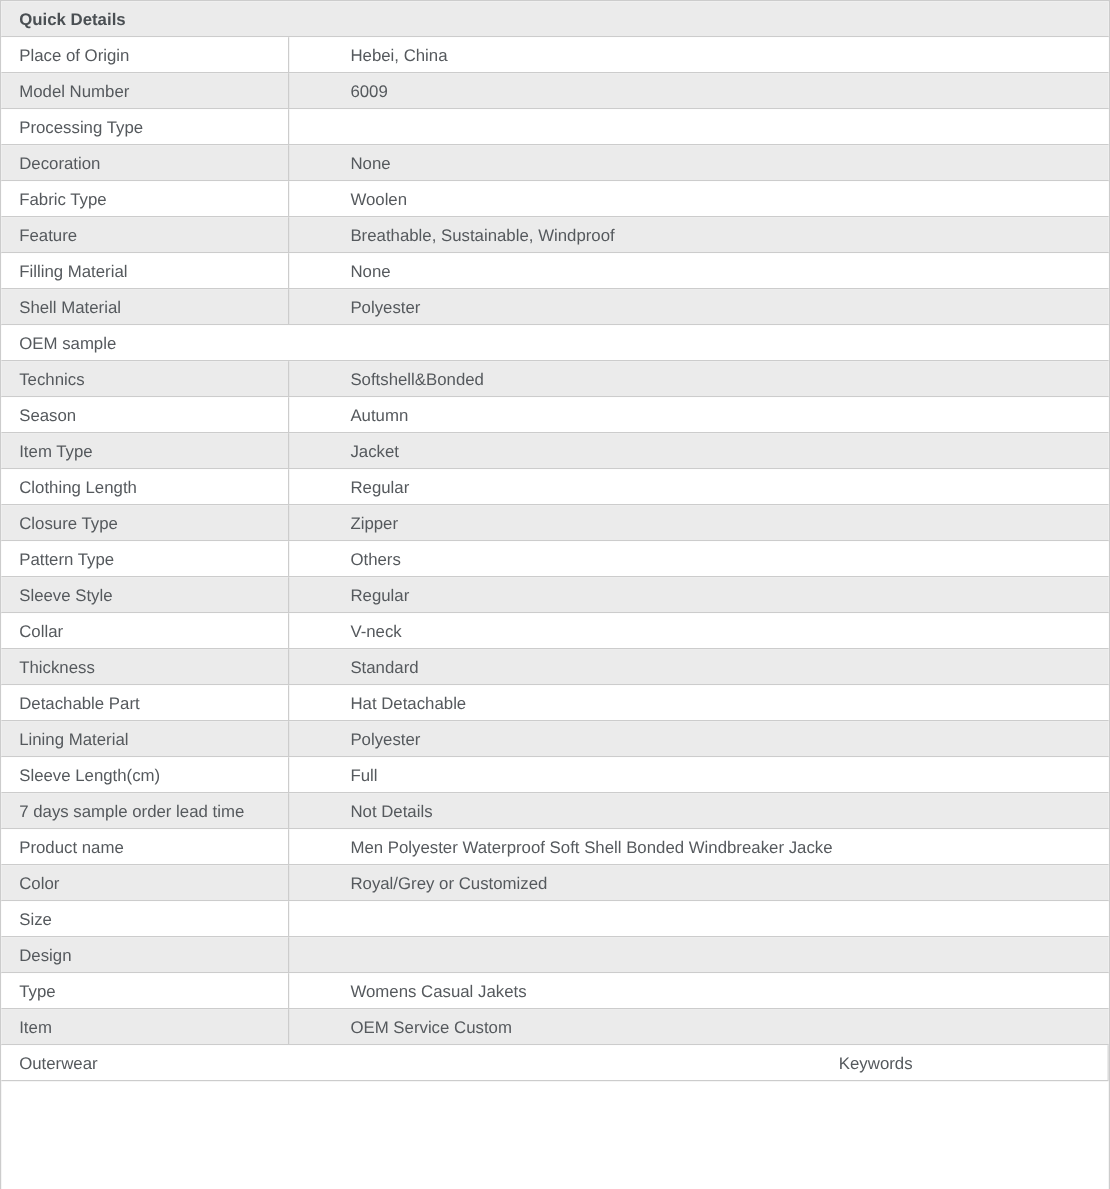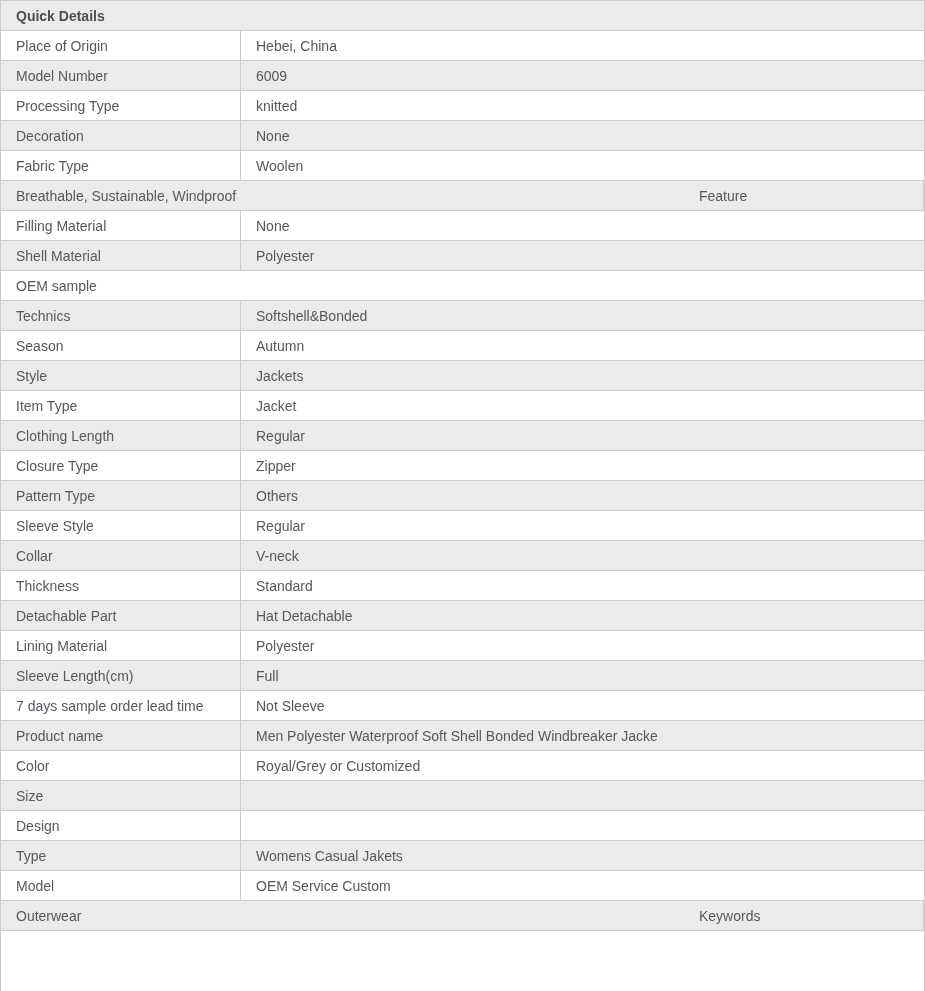--- a/index.html
+++ b/index.html
@@ -26,20 +26,21 @@
     align-items: center;
     padding-left: 15px;
     font-weight: bold;
     color: #4a4f53;
   }
   .row {
     display: flex;
     height: 30px;
     border-bottom: 1px solid #cccccc;
     background: #ffffff;
+    gap: 36px;
   }
   .row:nth-child(even) { background: #ebebeb; }
   .cell {
     display: flex;
     align-items: center;
     padding-left: 15px;
     white-space: nowrap;
     overflow: hidden;
   }
   .cell-label {
@@ -63,36 +64,35 @@
   </div>
 
 
   <div class="row">
     <div class="cell cell-label">Model Number</div>
     <div class="cell cell-value">6009</div>
   </div>
 
   <div class="row">
     <div class="cell cell-label">Processing Type</div>
-    <div class="cell cell-value">knitted</div>
   </div>
 
   <div class="row">
     <div class="cell cell-label">Decoration</div>
     <div class="cell cell-value">None</div>
   </div>
 
   <div class="row">
     <div class="cell cell-label">Fabric Type</div>
     <div class="cell cell-value">Woolen</div>
   </div>
 
   <div class="row">
+    <div class="cell cell-label">Feature</div>
     <div class="cell cell-value">Breathable, Sustainable, Windproof</div>
-    <div class="cell cell-label">Feature</div>
   </div>
 
   <div class="row">
     <div class="cell cell-label">Filling Material</div>
     <div class="cell cell-value">None</div>
   </div>
 
   <div class="row">
     <div class="cell cell-label">Shell Material</div>
     <div class="cell cell-value">Polyester</div>
@@ -105,24 +105,20 @@
   <div class="row">
     <div class="cell cell-label">Technics</div>
     <div class="cell cell-value">Softshell&amp;Bonded</div>
   </div>
 
   <div class="row">
     <div class="cell cell-label">Season</div>
     <div class="cell cell-value">Autumn</div>
   </div>
 
-  <div class="row">
-    <div class="cell cell-label">Style</div>
-    <div class="cell cell-value">Jackets</div>
-  </div>
 
   <div class="row">
     <div class="cell cell-label">Item Type</div>
     <div class="cell cell-value">Jacket</div>
   </div>
 
   <div class="row">
     <div class="cell cell-label">Clothing Length</div>
     <div class="cell cell-value">Regular</div>
   </div>
@@ -162,21 +158,21 @@
     <div class="cell cell-value">Polyester</div>
   </div>
 
   <div class="row">
     <div class="cell cell-label">Sleeve Length(cm)</div>
     <div class="cell cell-value">Full</div>
   </div>
 
   <div class="row">
     <div class="cell cell-label">7 days sample order lead time</div>
-    <div class="cell cell-value">Not Sleeve</div>
+    <div class="cell cell-value">Not Details</div>
   </div>
 
   <div class="row">
     <div class="cell cell-label">Product name</div>
     <div class="cell cell-value">Men Polyester Waterproof Soft Shell Bonded Windbreaker Jacke</div>
   </div>
 
   <div class="row">
     <div class="cell cell-label">Color</div>
     <div class="cell cell-value">Royal/Grey or Customized</div>
@@ -190,21 +186,21 @@
   <div class="row">
     <div class="cell cell-label">Design</div>
   </div>
 
   <div class="row">
     <div class="cell cell-label">Type</div>
     <div class="cell cell-value">Womens Casual Jakets</div>
   </div>
 
   <div class="row">
-    <div class="cell cell-label">Model</div>
+    <div class="cell cell-label">Item</div>
     <div class="cell cell-value">OEM Service Custom</div>
   </div>
 
   <div class="row">
     <div class="cell cell-value">Outerwear</div>
     <div class="cell cell-label">Keywords</div>
   </div>
 </div>
 </div>
 

